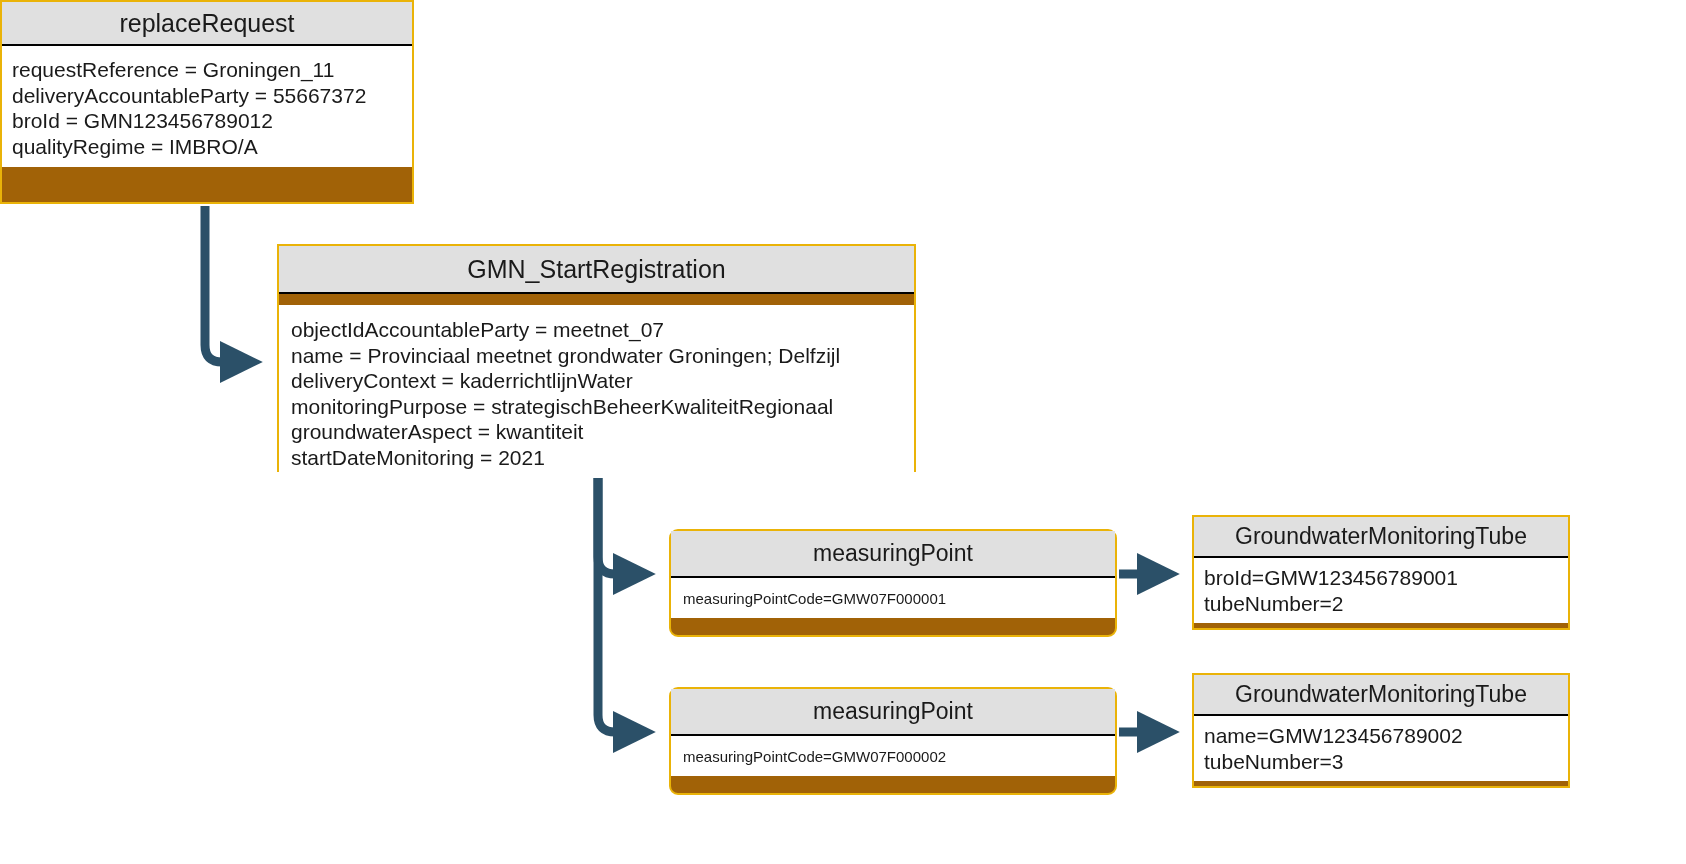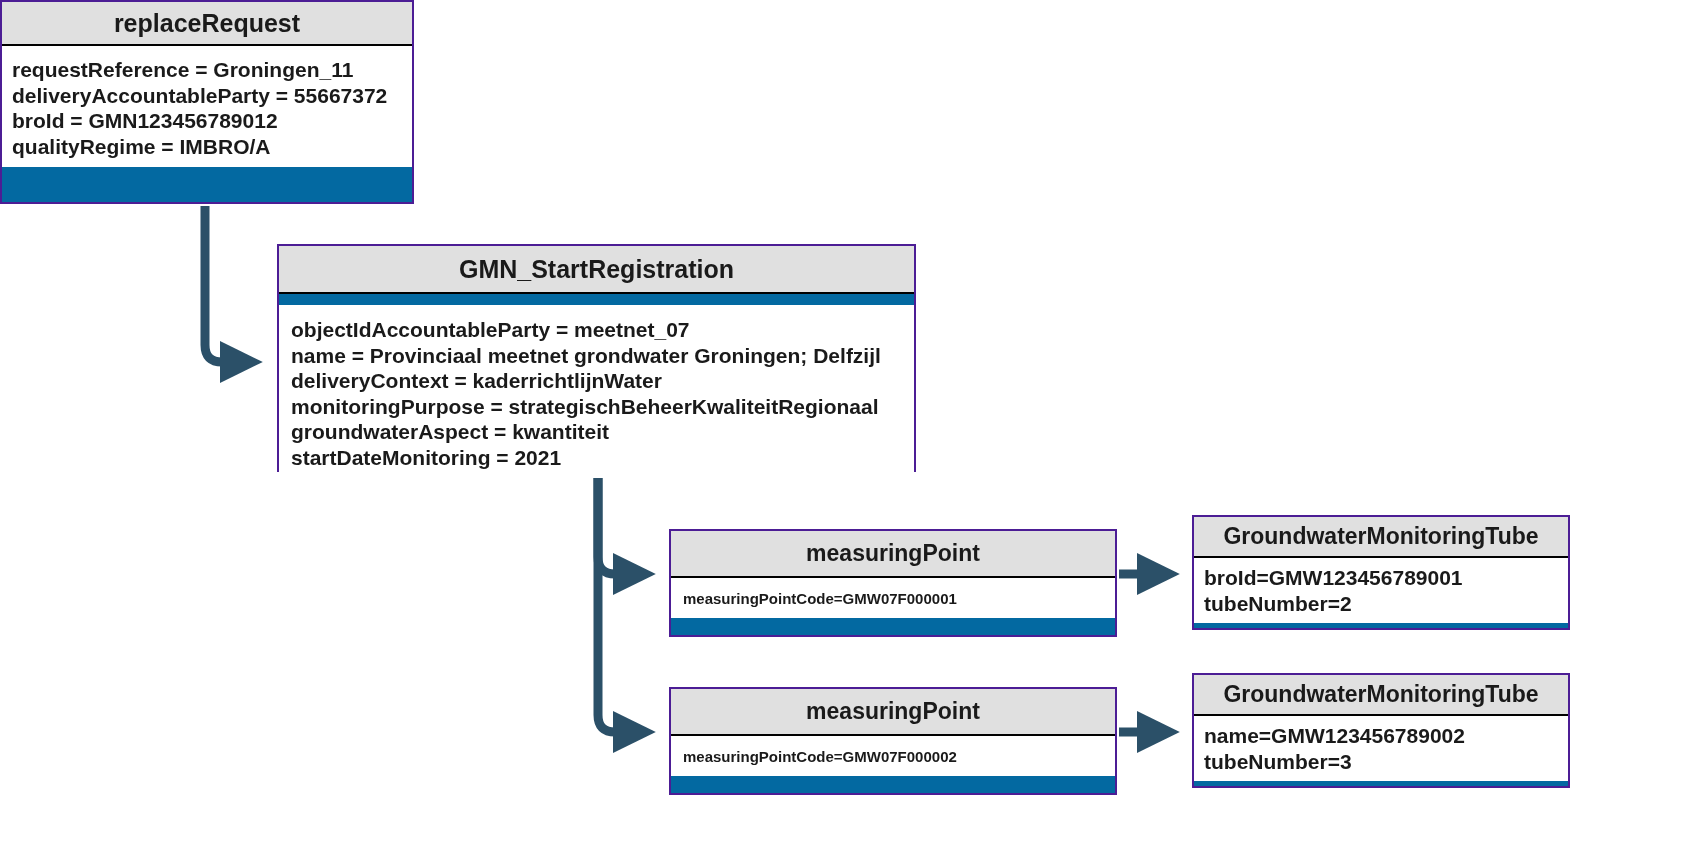--- a/index.html
+++ b/index.html
@@ -23,23 +23,22 @@
     position: absolute;
     left: 0;
     top: 0;
     width: 1686px;
     height: 864px;
     pointer-events: none;
   }
   .node {
     position: absolute;
     box-sizing: border-box;
-    border: 2px solid #4c1d95;
-    background: #0369a1;
-    font-weight: bold;
+    border: 2px solid #eab308;
+    background: #a16207;
   }
   .node-header {
     box-sizing: border-box;
     background: #e0e0e0;
     border-bottom: 2px solid #000000;
     text-align: center;
     color: #1a1a1a;
     white-space: nowrap;
     overflow: hidden;
   }
@@ -91,20 +90,21 @@
   }
   #node-gmn-startregistration .attr-line {
     font-size: 21px;
     line-height: 25.5px;
   }
 
   
   .node-measuringpoint {
     width: 448px;
     height: 108px;
+    border-radius: 9px;
   }
   #node-measuringpoint-1 { left: 669px; top: 529px; }
   #node-measuringpoint-2 { left: 669px; top: 687px; }
   .node-measuringpoint .node-header {
     height: 47px;
     line-height: 45px;
     font-size: 23px;
   }
   .node-measuringpoint .node-body {
     padding: 8px 12px 6px 12px;

